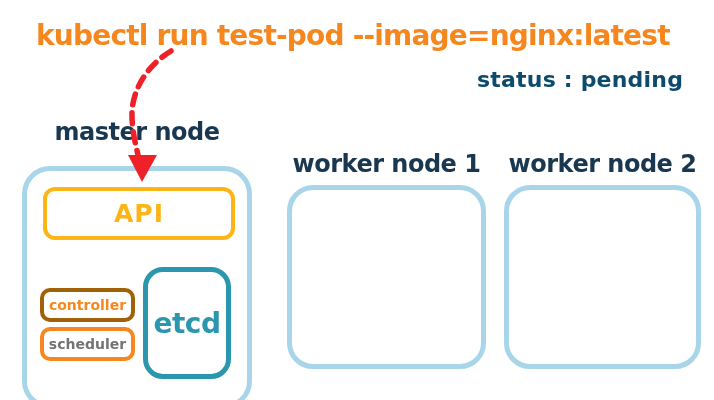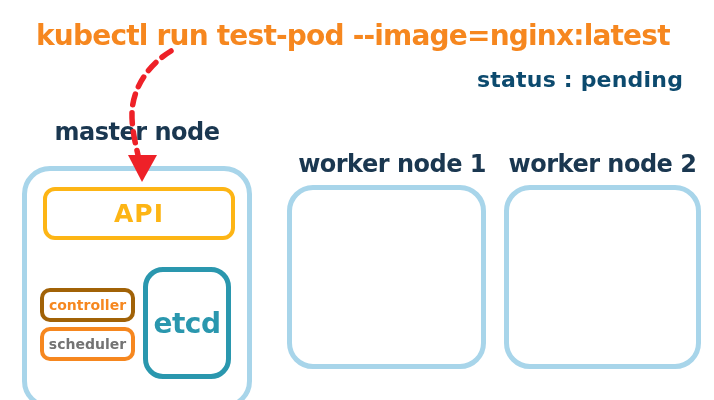--- a/index.html
+++ b/index.html
@@ -39,21 +39,21 @@
   
   .node-label {
     color: #1A3750;
     font-size: 24px;
     font-weight: bold;
     letter-spacing: -0.5px;
     text-align: center;
     white-space: nowrap;
   }
   .master-label  { left: 22px;  top: 110px; width: 230px; }
-  .worker1-label { left: 287px; top: 142px; width: 199px; text-align: right; }
+  .worker1-label { left: 287px; top: 142px; width: 199px; }
   .worker2-label { left: 504px; top: 142px; width: 197px; }
 
   
   .node-box {
     border: 5px solid #A8D5EA;
     border-radius: 28px;
     background: #ffffff;
   }
   .master-box  { left: 22px;  top: 158px; width: 230px; height: 243px; }
   .worker1-box { left: 287px; top: 177px; width: 199px; height: 184px; border-radius: 26px; }

